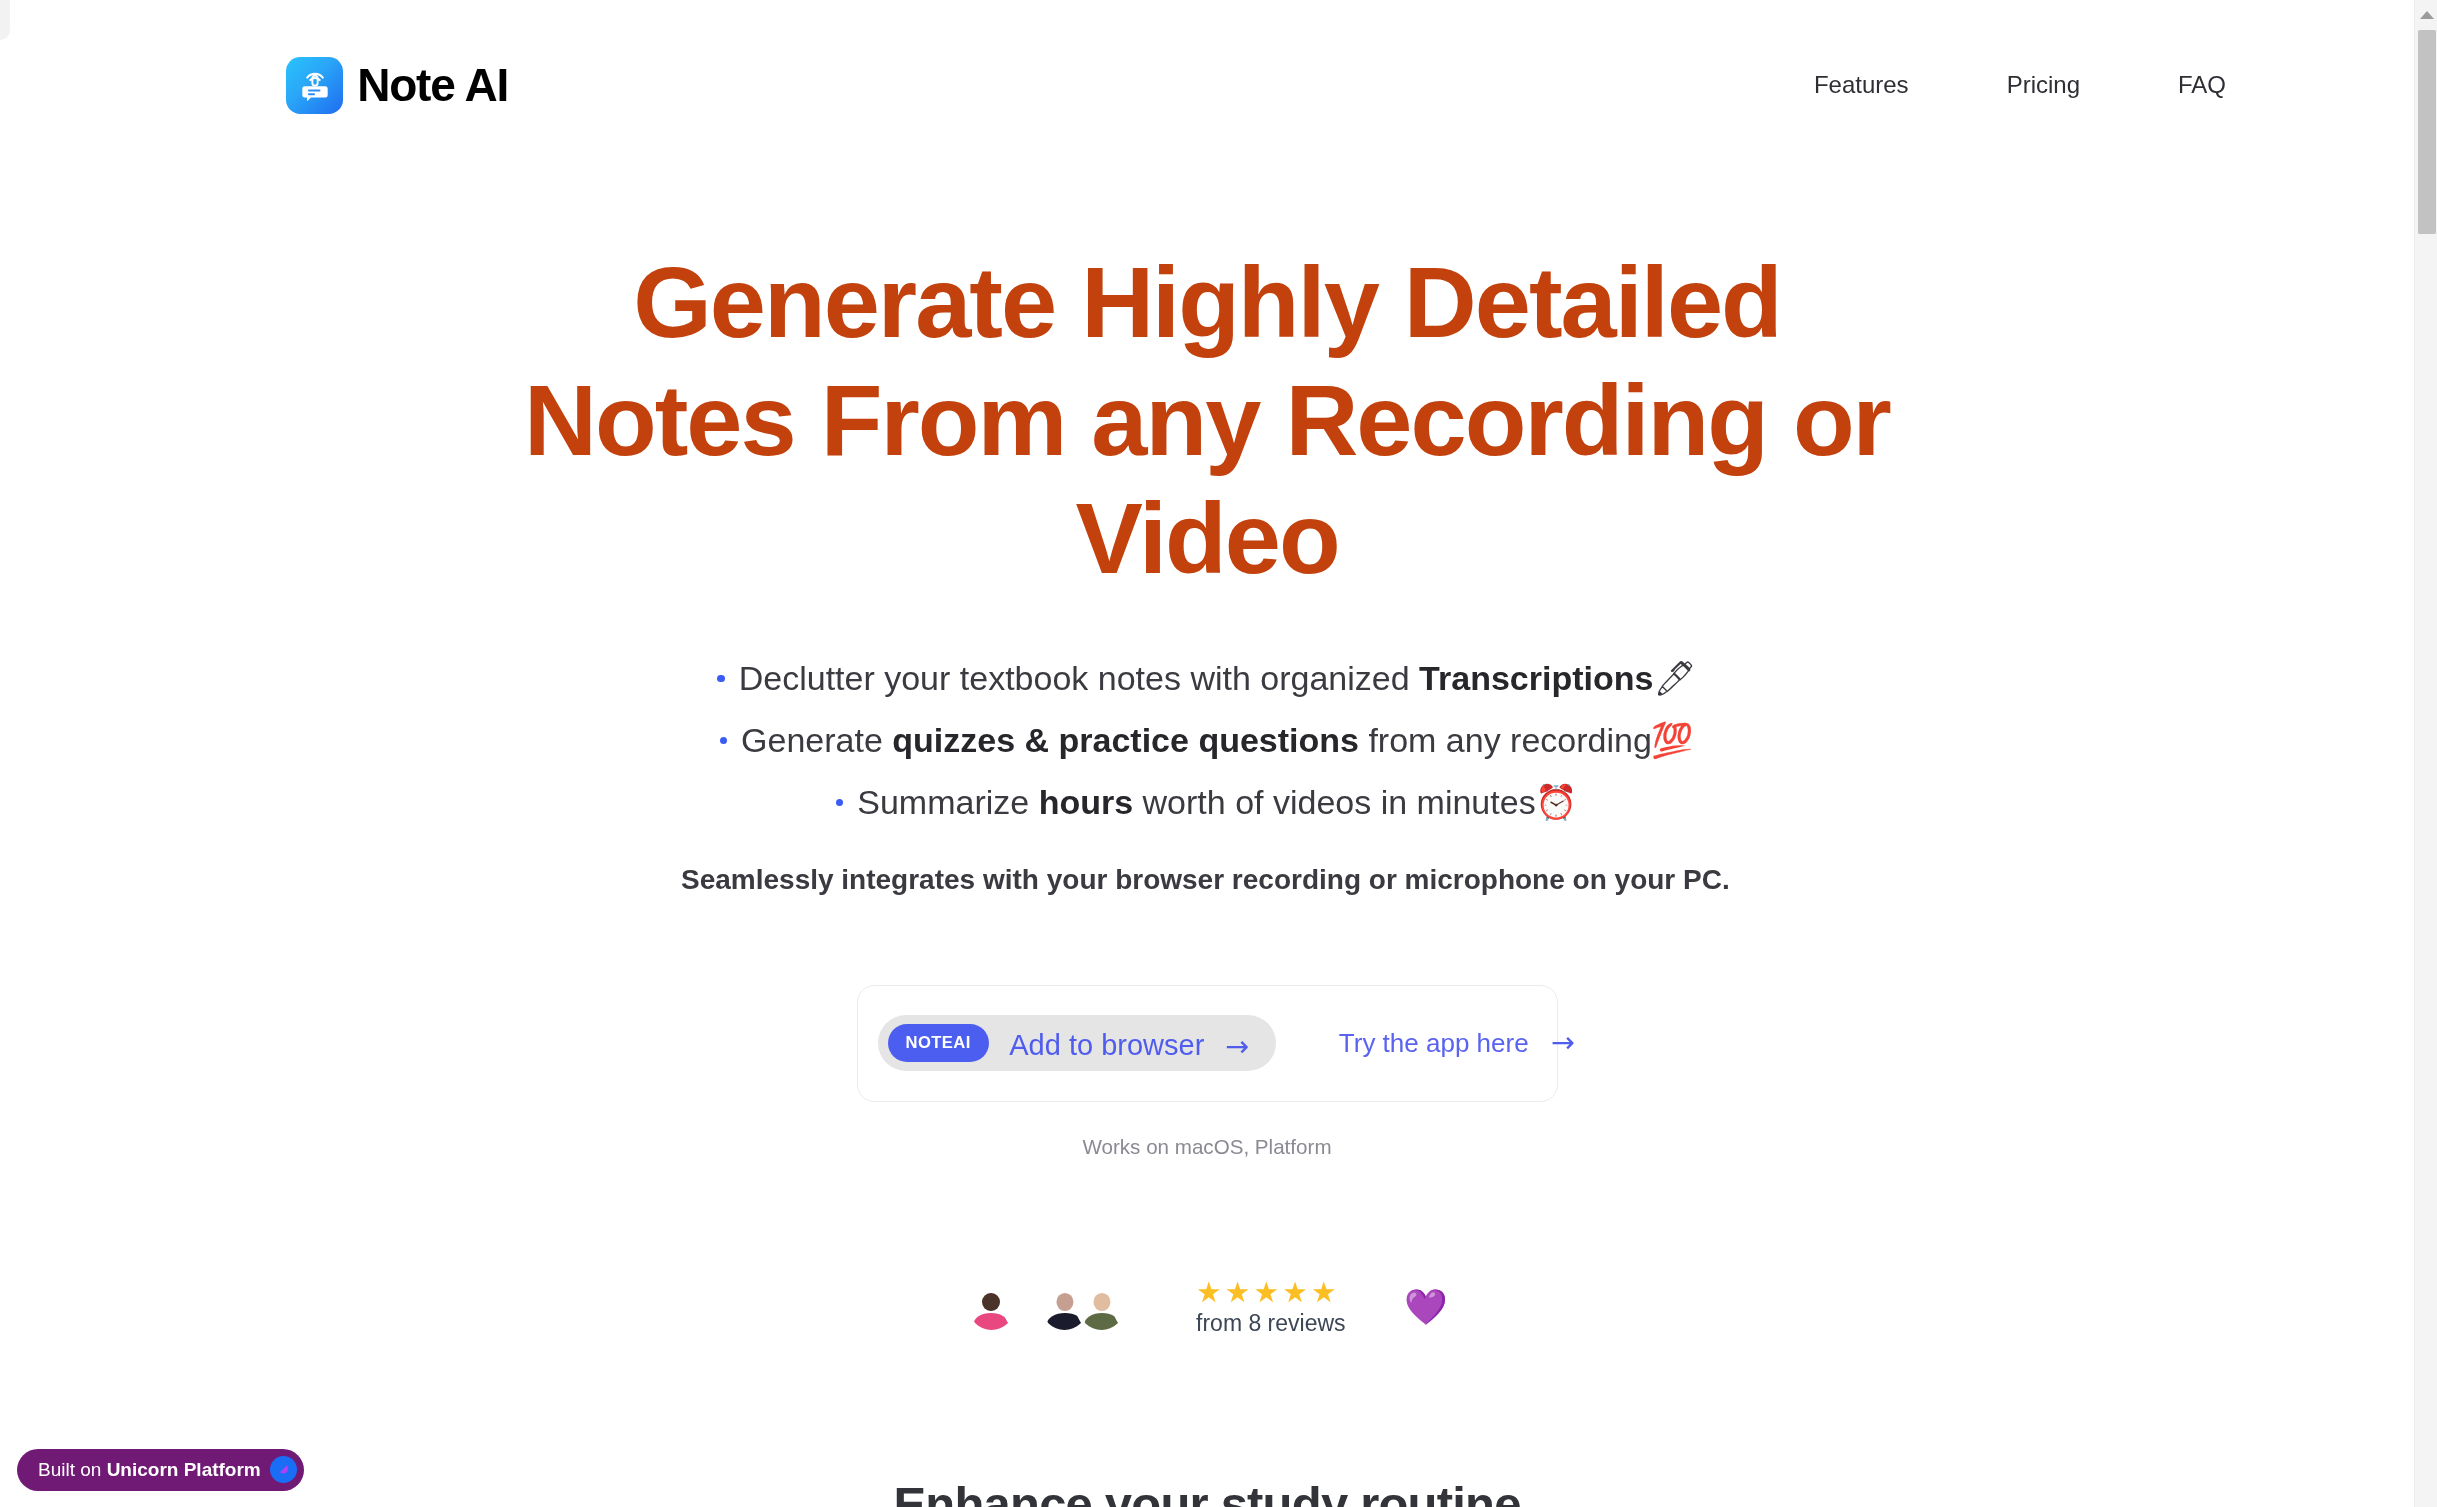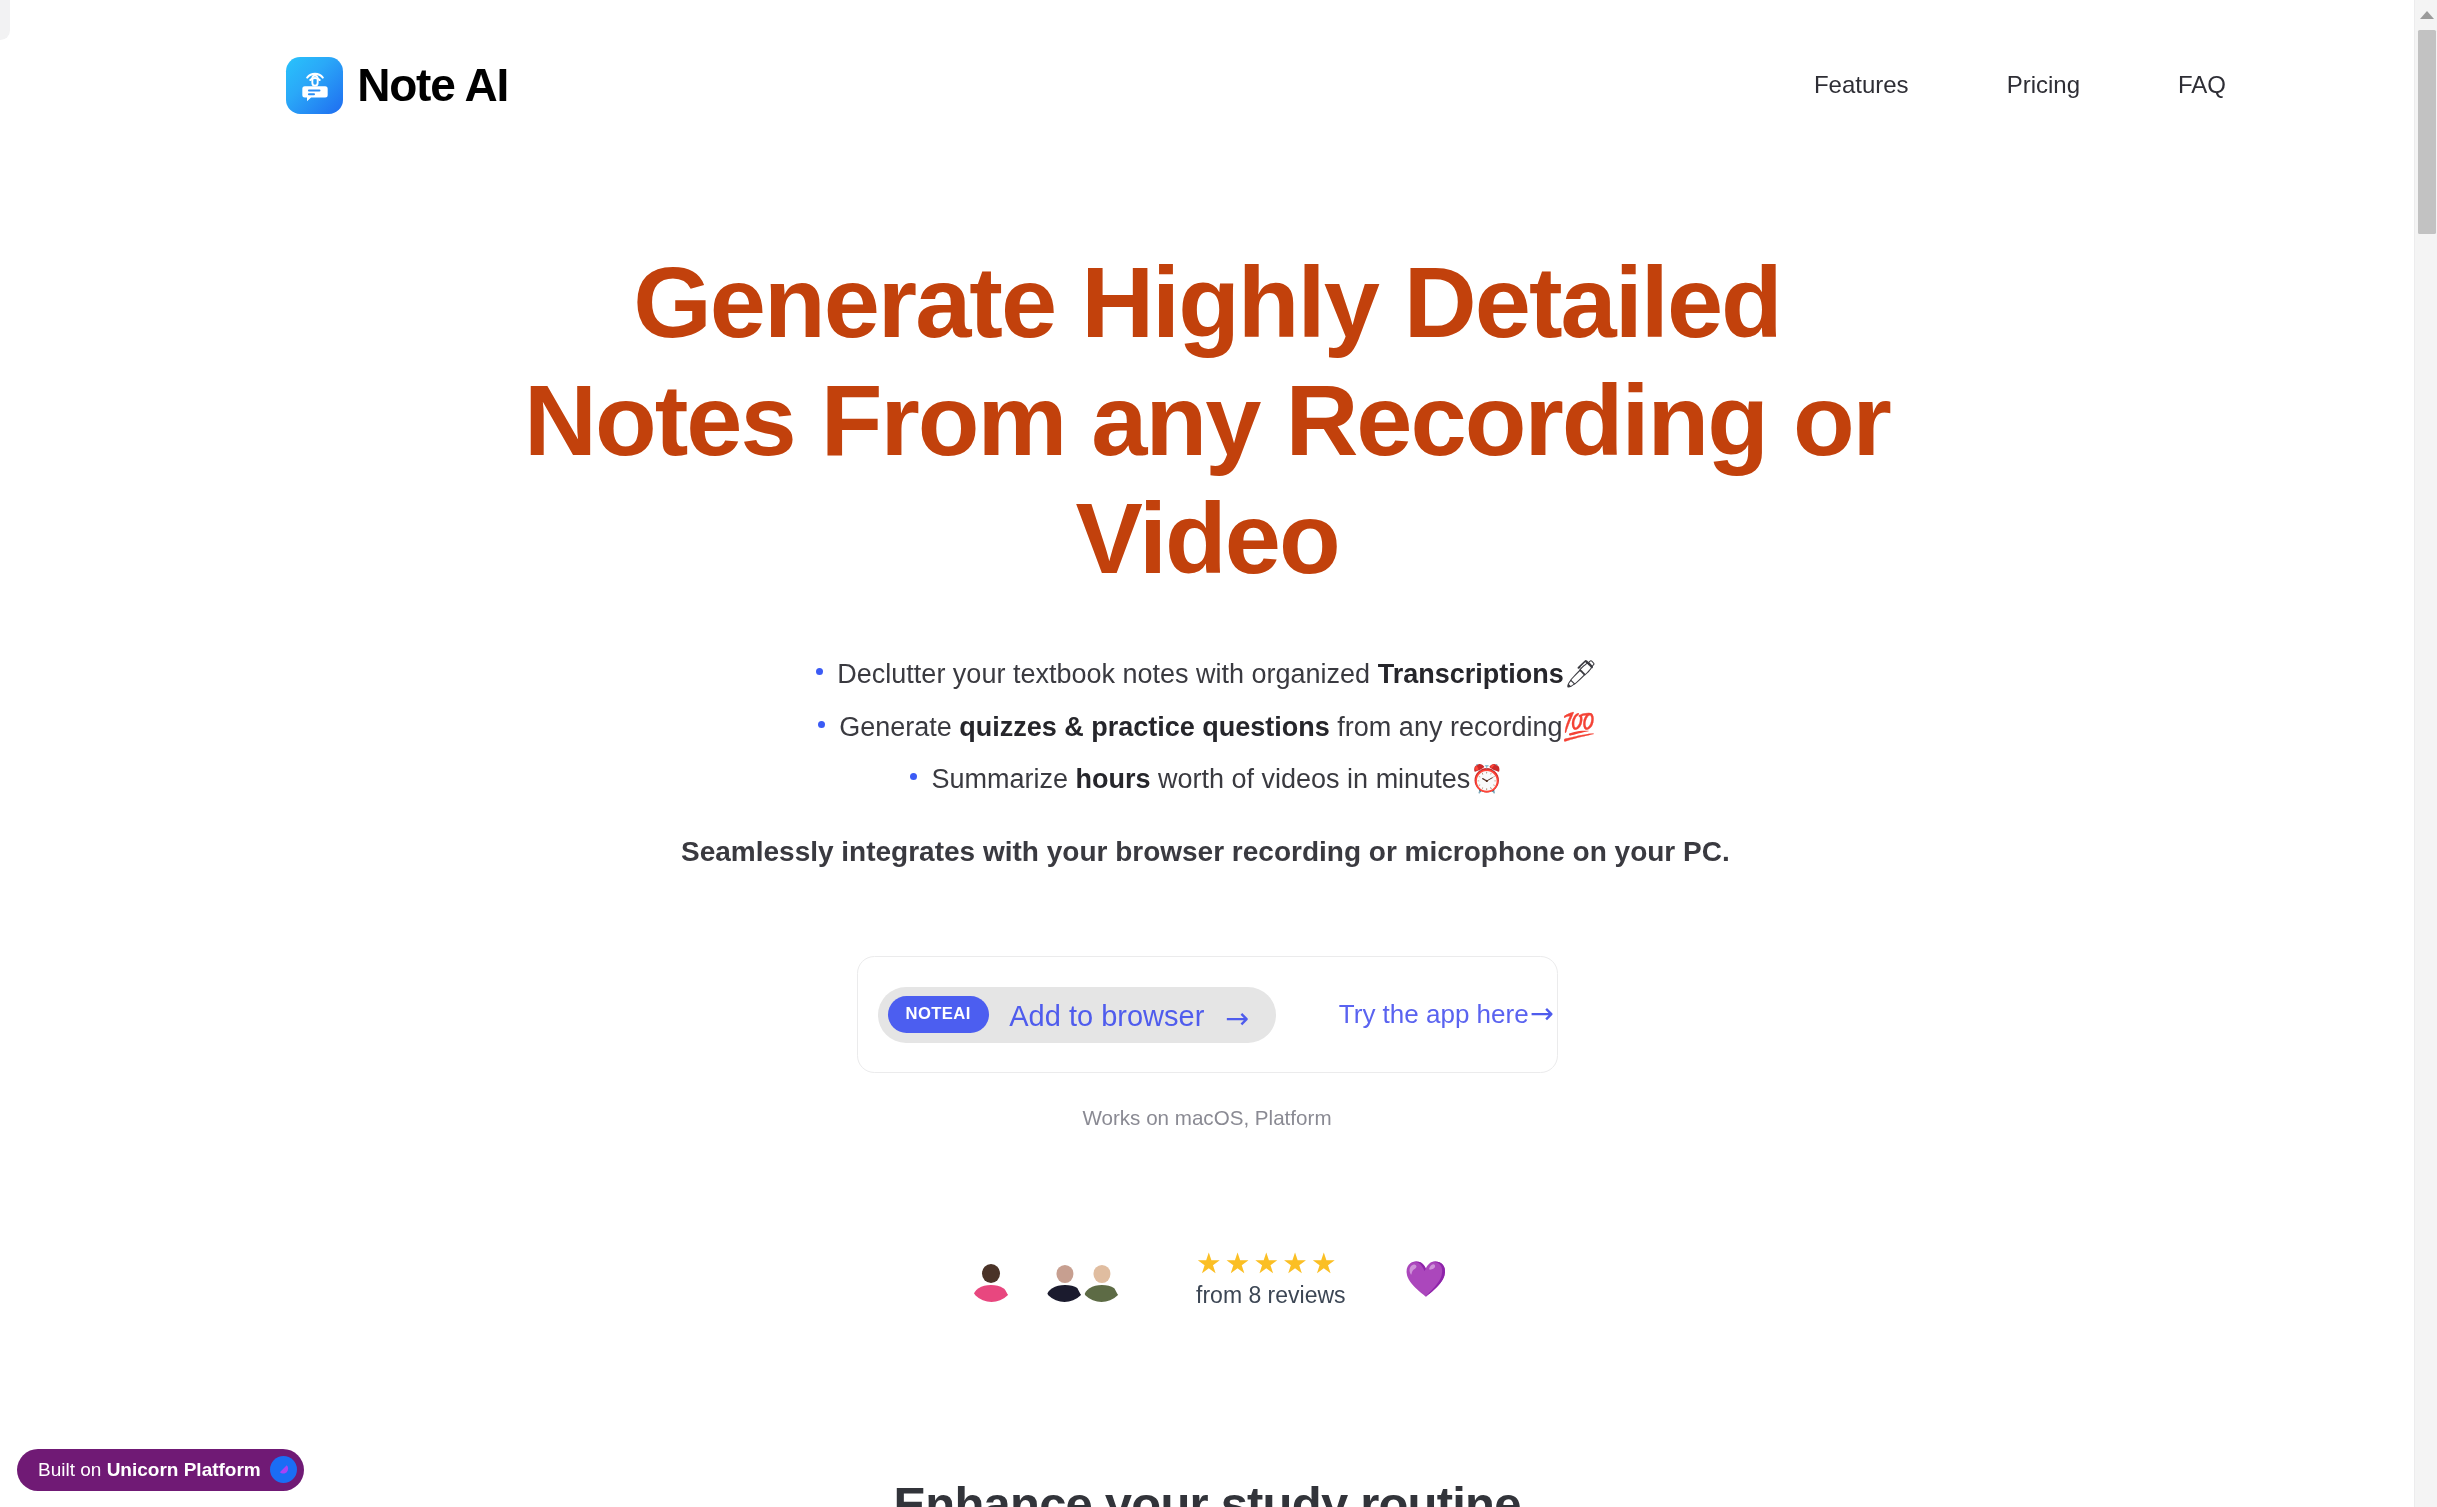--- a/index.html
+++ b/index.html
@@ -128,21 +128,21 @@
     margin-top: 59px;
     display: flex;
     flex-direction: column;
     align-items: center;
     gap: 16px;
   }
   .bullet-row {
     display: flex;
     align-items: baseline;
     gap: 14.2px;
-    font-size: 27px;
+    font-size: 34px;
     line-height: 1.35;
     color: #3a3a40;
     white-space: nowrap;
   }
   .bullet-dot {
     width: 7.1px; height: 7.1px;
     border-radius: 50%;
     background: #3b5bf5;
     flex: none;
     position: relative;
@@ -201,21 +201,21 @@
   }
   .arrow {
     font-family: "DejaVu Sans", sans-serif;
     font-size: 28.5px;
     color: #4f5ced;
     line-height: 1;
   }
   .try-app {
     display: flex;
     align-items: center;
-    gap: 1px;
+    gap: 22px;
     text-decoration: none;
     margin-left: 36px;
     cursor: pointer;
   }
   .try-app-label {
     font-size: 26px;
     color: #5a63f0;
     white-space: nowrap;
   }
 

